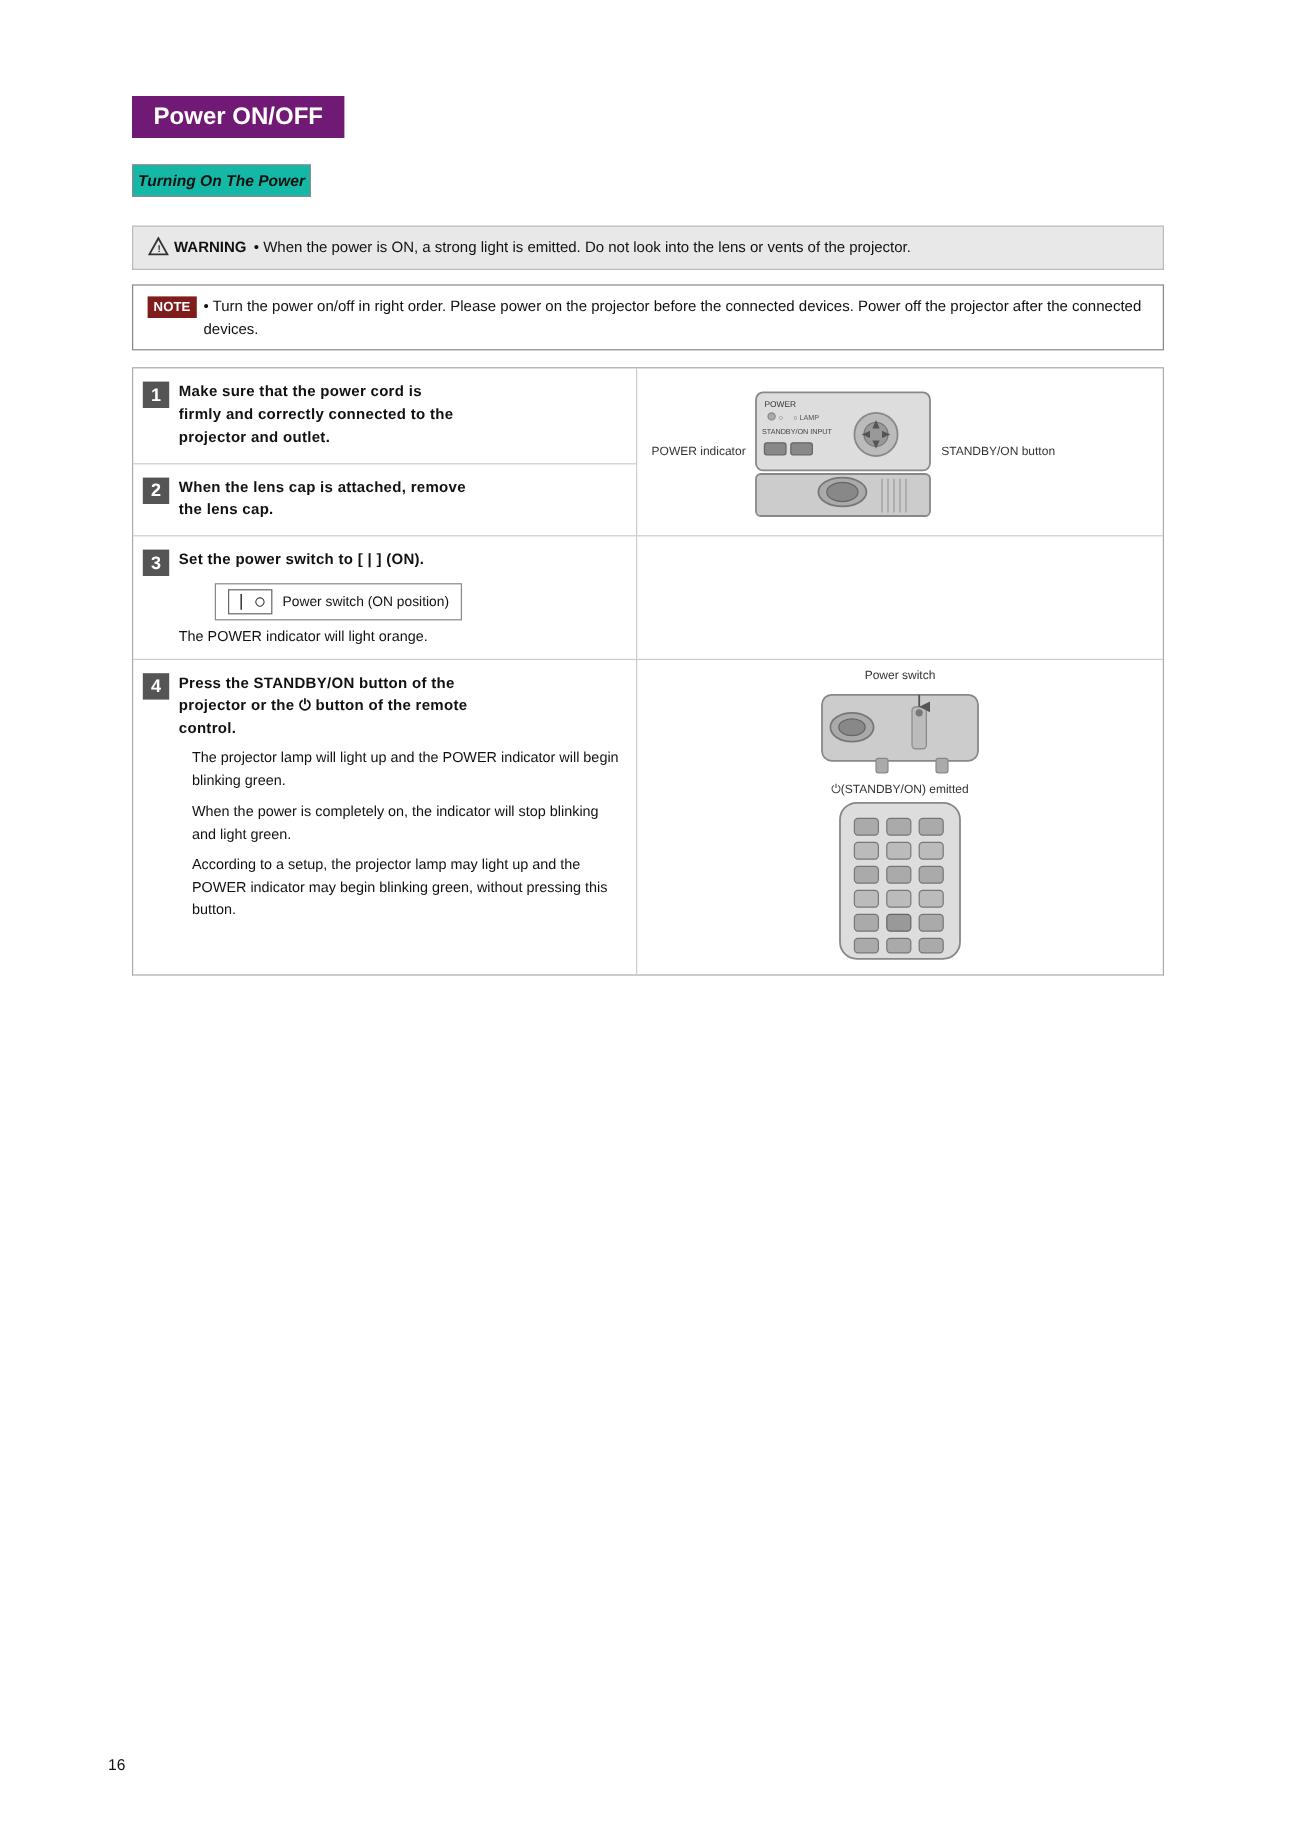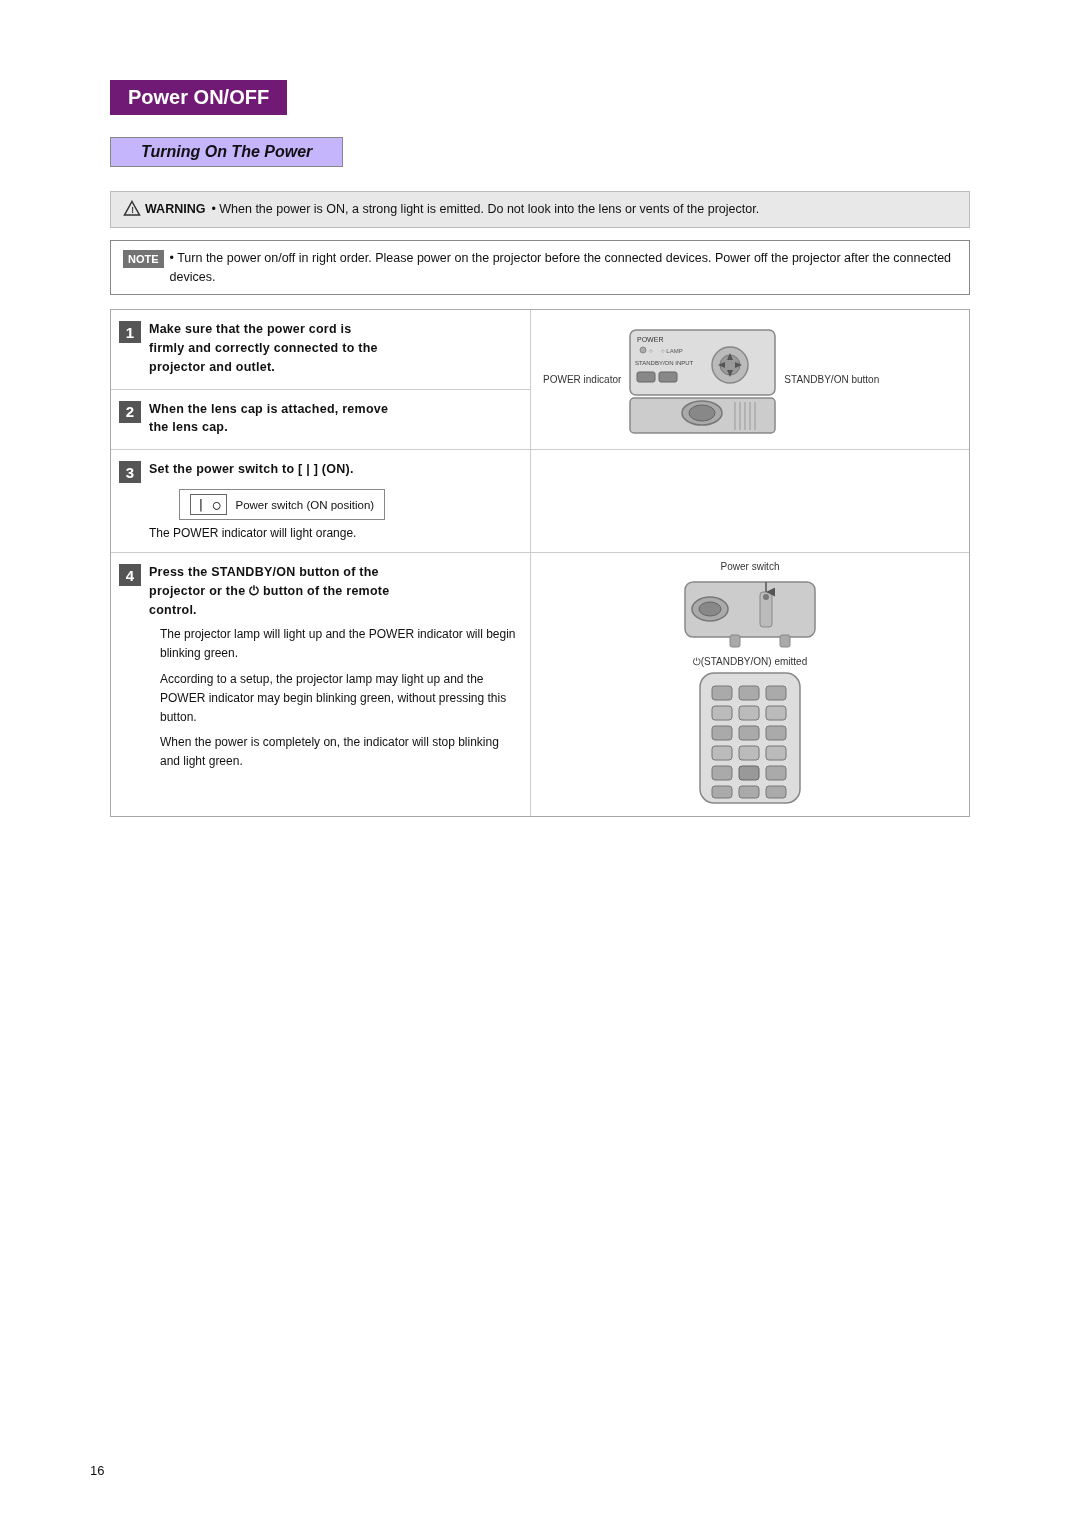--- a/index.html
+++ b/index.html
@@ -20,26 +20,26 @@
     .section-title {
       background: #701a75;
       color: #fff;
       font-size: 20px;
       font-weight: bold;
       padding: 6px 18px;
       display: inline-block;
       margin-bottom: 10px;
     }
     .subsection-title {
-      background: #c4b5fd;
+      background: #14b8a6;
       border: 1.5px solid #888;
-      font-size: 16px;
+      font-size: 13px;
       font-weight: bold;
       font-style: italic;
-      padding: 5px 30px;
+      padding: 5px 4px;
       display: inline-block;
       margin-bottom: 12px;
     }
     .warning-box {
       background: #e8e8e8;
       border: 1px solid #bbb;
       padding: 8px 12px;
       margin-bottom: 12px;
       font-size: 12.5px;
       line-height: 1.5;
@@ -63,21 +63,21 @@
       border: 1.5px solid #888;
       padding: 8px 12px;
       margin-bottom: 14px;
       font-size: 12.5px;
       line-height: 1.5;
       display: flex;
       align-items: flex-start;
       gap: 6px;
     }
     .note-label {
-      background: #737373;
+      background: #7f1d1d;
       color: #fff;
       font-weight: bold;
       font-size: 11px;
       padding: 1px 5px;
       white-space: nowrap;
       margin-top: 1px;
     }
     .steps-area {
       border: 1.5px solid #aaa;
       padding: 0;
@@ -249,22 +249,22 @@
     </div>
 
     <div style="display:flex;">
       <div style="flex:0 0 420px; padding:10px 12px 10px 8px; border-right:1px solid #ccc;">
         <div class="step-header">
           <span class="step-number">4</span>
           <span class="step-text">Press the STANDBY/ON button of the<br>projector or the ⏻ button of the remote<br>control.</span>
         </div>
         <div style="font-size:12px; line-height:1.6; margin-top:6px; padding-left:0;margin-left:41px;">
           <p>The projector lamp will light up and the POWER indicator will begin blinking green.</p>
+          <p style="margin-top:6px;">When the power is completely on, the indicator will stop blinking and light green.</p>
           <p style="margin-top:6px;">According to a setup, the projector lamp may light up and the POWER indicator may begin blinking green, without pressing this button.</p>
-          <p style="margin-top:6px;">When the power is completely on, the indicator will stop blinking and light green.</p>
         </div>
       </div>
 
       <div style="flex:1; padding:8px 10px; display:flex; flex-direction:column; align-items:center; gap:0;">
         <span class="label-small">Power switch</span>
 
         <svg width="140" height="80" viewBox="0 0 140 80">
           <rect x="5" y="10" width="130" height="55" rx="8" ry="8" fill="#ccc" stroke="#888" stroke-width="1.5"></rect>
           <ellipse cx="30" cy="37" rx="18" ry="12" fill="#aaa" stroke="#777" stroke-width="1.5"></ellipse>
           <ellipse cx="30" cy="37" rx="11" ry="7" fill="#888" stroke="#666" stroke-width="1"></ellipse>

